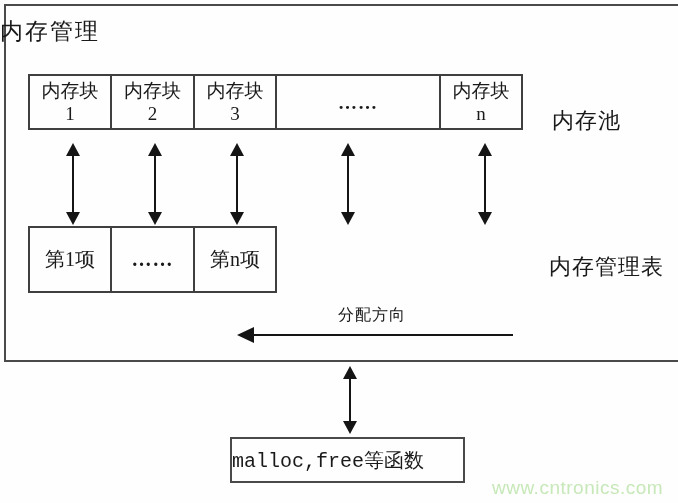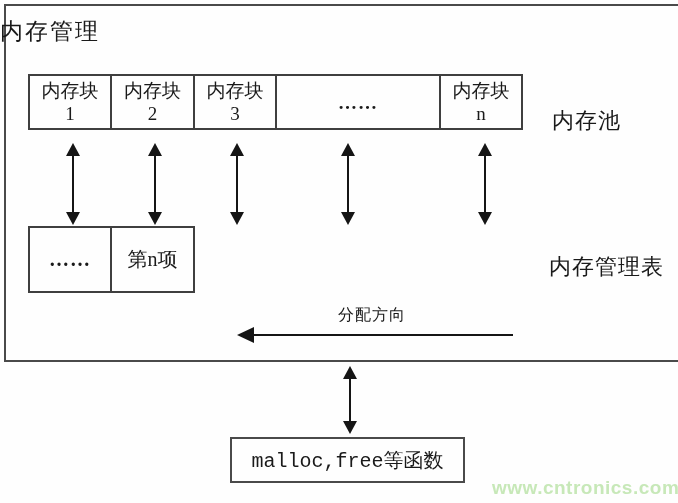--- a/index.html
+++ b/index.html
@@ -66,28 +66,28 @@
   
   .alloc-label{position:absolute;left:338px;top:305px;font-size:16px;letter-spacing:1px;}
   .alloc-shaft{position:absolute;left:250px;top:334px;width:263px;height:2px;background:#151515;}
   .alloc-head{position:absolute;left:237px;top:327px;width:0;height:0;
     border-top:8px solid transparent;border-bottom:8px solid transparent;
     border-right:17px solid #151515;}
   
   .func-box{
     position:absolute;left:230px;top:437px;width:235px;height:46px;
     box-sizing:border-box;border:2px solid #4a4a4a;
-    display:flex;align-items:center;justify-content:center;
+    display:flex;align-items:center;justify-content:flex-start;
     font-family:"Liberation Mono","DejaVu Sans Mono",monospace;
     font-size:20px;background:#fefefe;
   }
   .watermark{
     position:absolute;left:492px;top:477px;
     font-family:"Liberation Sans","DejaVu Sans",sans-serif;
-    font-size:19px;color:#c7e8b8;letter-spacing:0.5px;font-weight:bold;
+    font-size:19px;color:#c7e8b8;letter-spacing:0.5px;
   }
 </style>
 </head>
 <body>
 
 <div class="stage">
 
   <div class="outer-box"></div>
 
   <div class="title">内存管理</div>
@@ -126,20 +126,23 @@
     </div>
   <div class="varrow va4">
       <span class="shaft"></span>
     </div>
   <div class="varrow va5">
       <span class="shaft"></span>
     </div>
 
   <div class="row row2">
     <div class="cell">
+      <span>第1项</span>
+    </div>
+    <div class="cell">
       <span class="dots">……</span>
     </div>
     <div class="cell">
       <span>第n项</span>
     </div>
   </div>
   <div class="side-label table-label">内存管理表</div>
 
   <div class="alloc-label">分配方向</div>
   <div class="alloc-shaft"></div>

